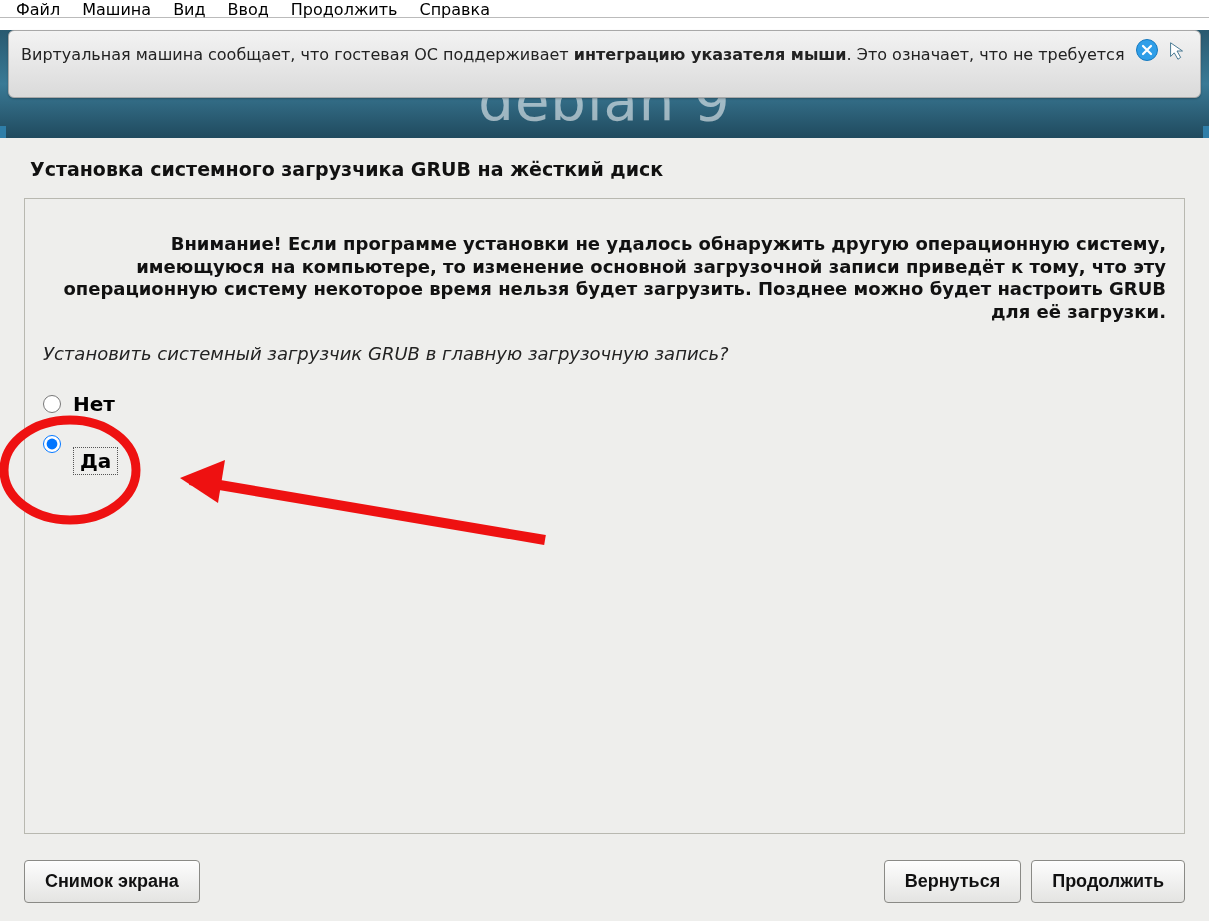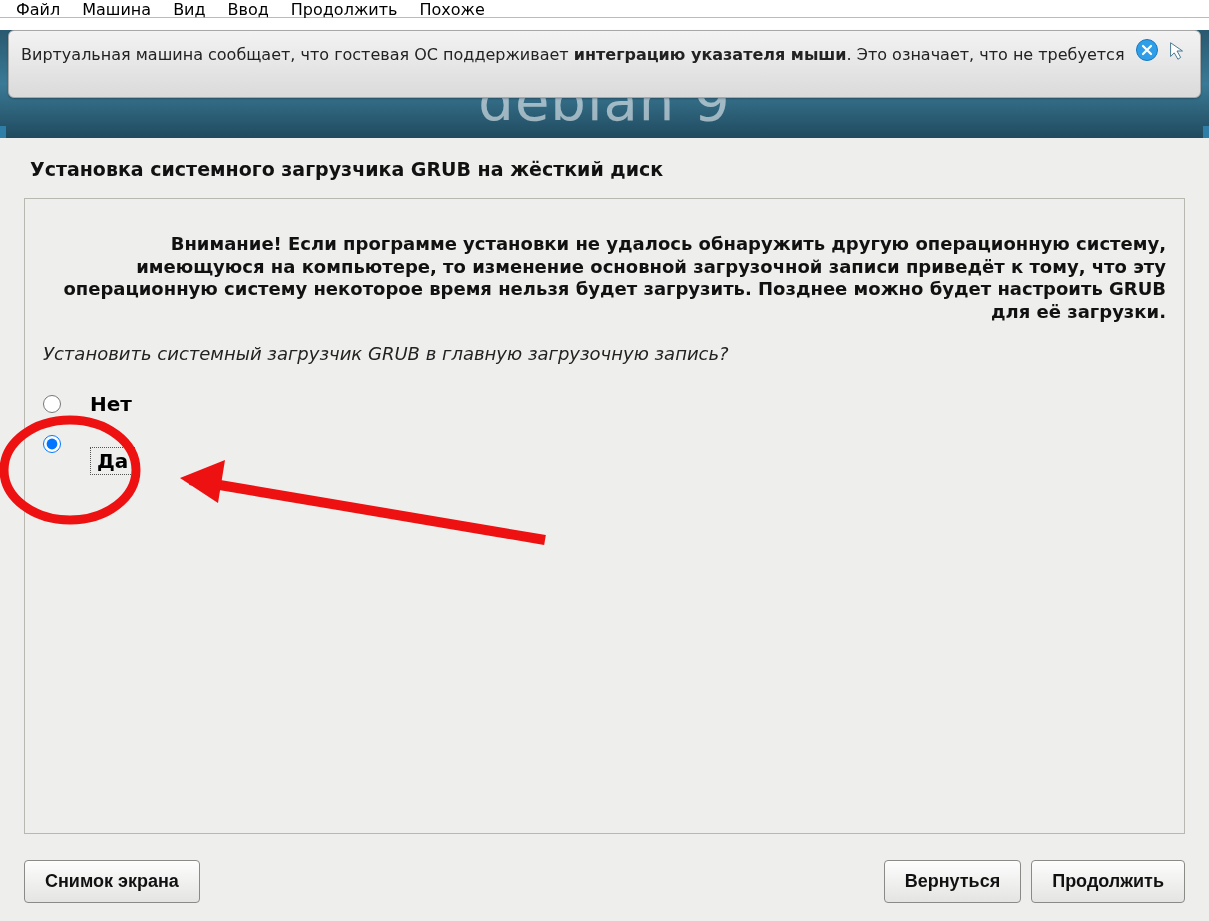--- a/index.html
+++ b/index.html
@@ -104,21 +104,21 @@
       font-size: 18px;
       color: #222;
       margin-top: 20px;
     }
     .radios {
       margin-top: 20px;
     }
     .radio-row {
       display: flex;
       align-items: center;
-      gap: 29px;
+      gap: 12px;
       height: 40px;
       font-size: 20px;
       font-weight: bold;
     }
     .radio-row input[type=radio] {
       width: 18px; height: 18px;
     }
     .radio-yes-label {
       border: 1px dotted #555;
       padding: 1px 6px;
@@ -164,21 +164,21 @@
   </style>
 </head>
 <body>
 
 <div class="menubar">
   <span>Файл</span>
   <span>Машина</span>
   <span>Вид</span>
   <span>Ввод</span>
   <span>Продолжить</span>
-  <span>Похоже</span>
+  <span>Справка</span>
 </div>
 
 <div class="notice-wrap">
   <div class="banner-spacer">
     <div class="debian-logo">debian 9</div>
     <div class="notice">
       <span>Виртуальная машина сообщает, что гостевая ОС поддерживает </span><strong>интеграцию указателя мыши</strong><span>. Это означает, что не требуется</span>
       <div class="notice-close">
         <svg width="12" height="12" viewBox="0 0 12 12">
             <path d="M2 2 L10 10 M10 2 L2 10" stroke="#fff" stroke-width="2.2" stroke-linecap="round"></path>

